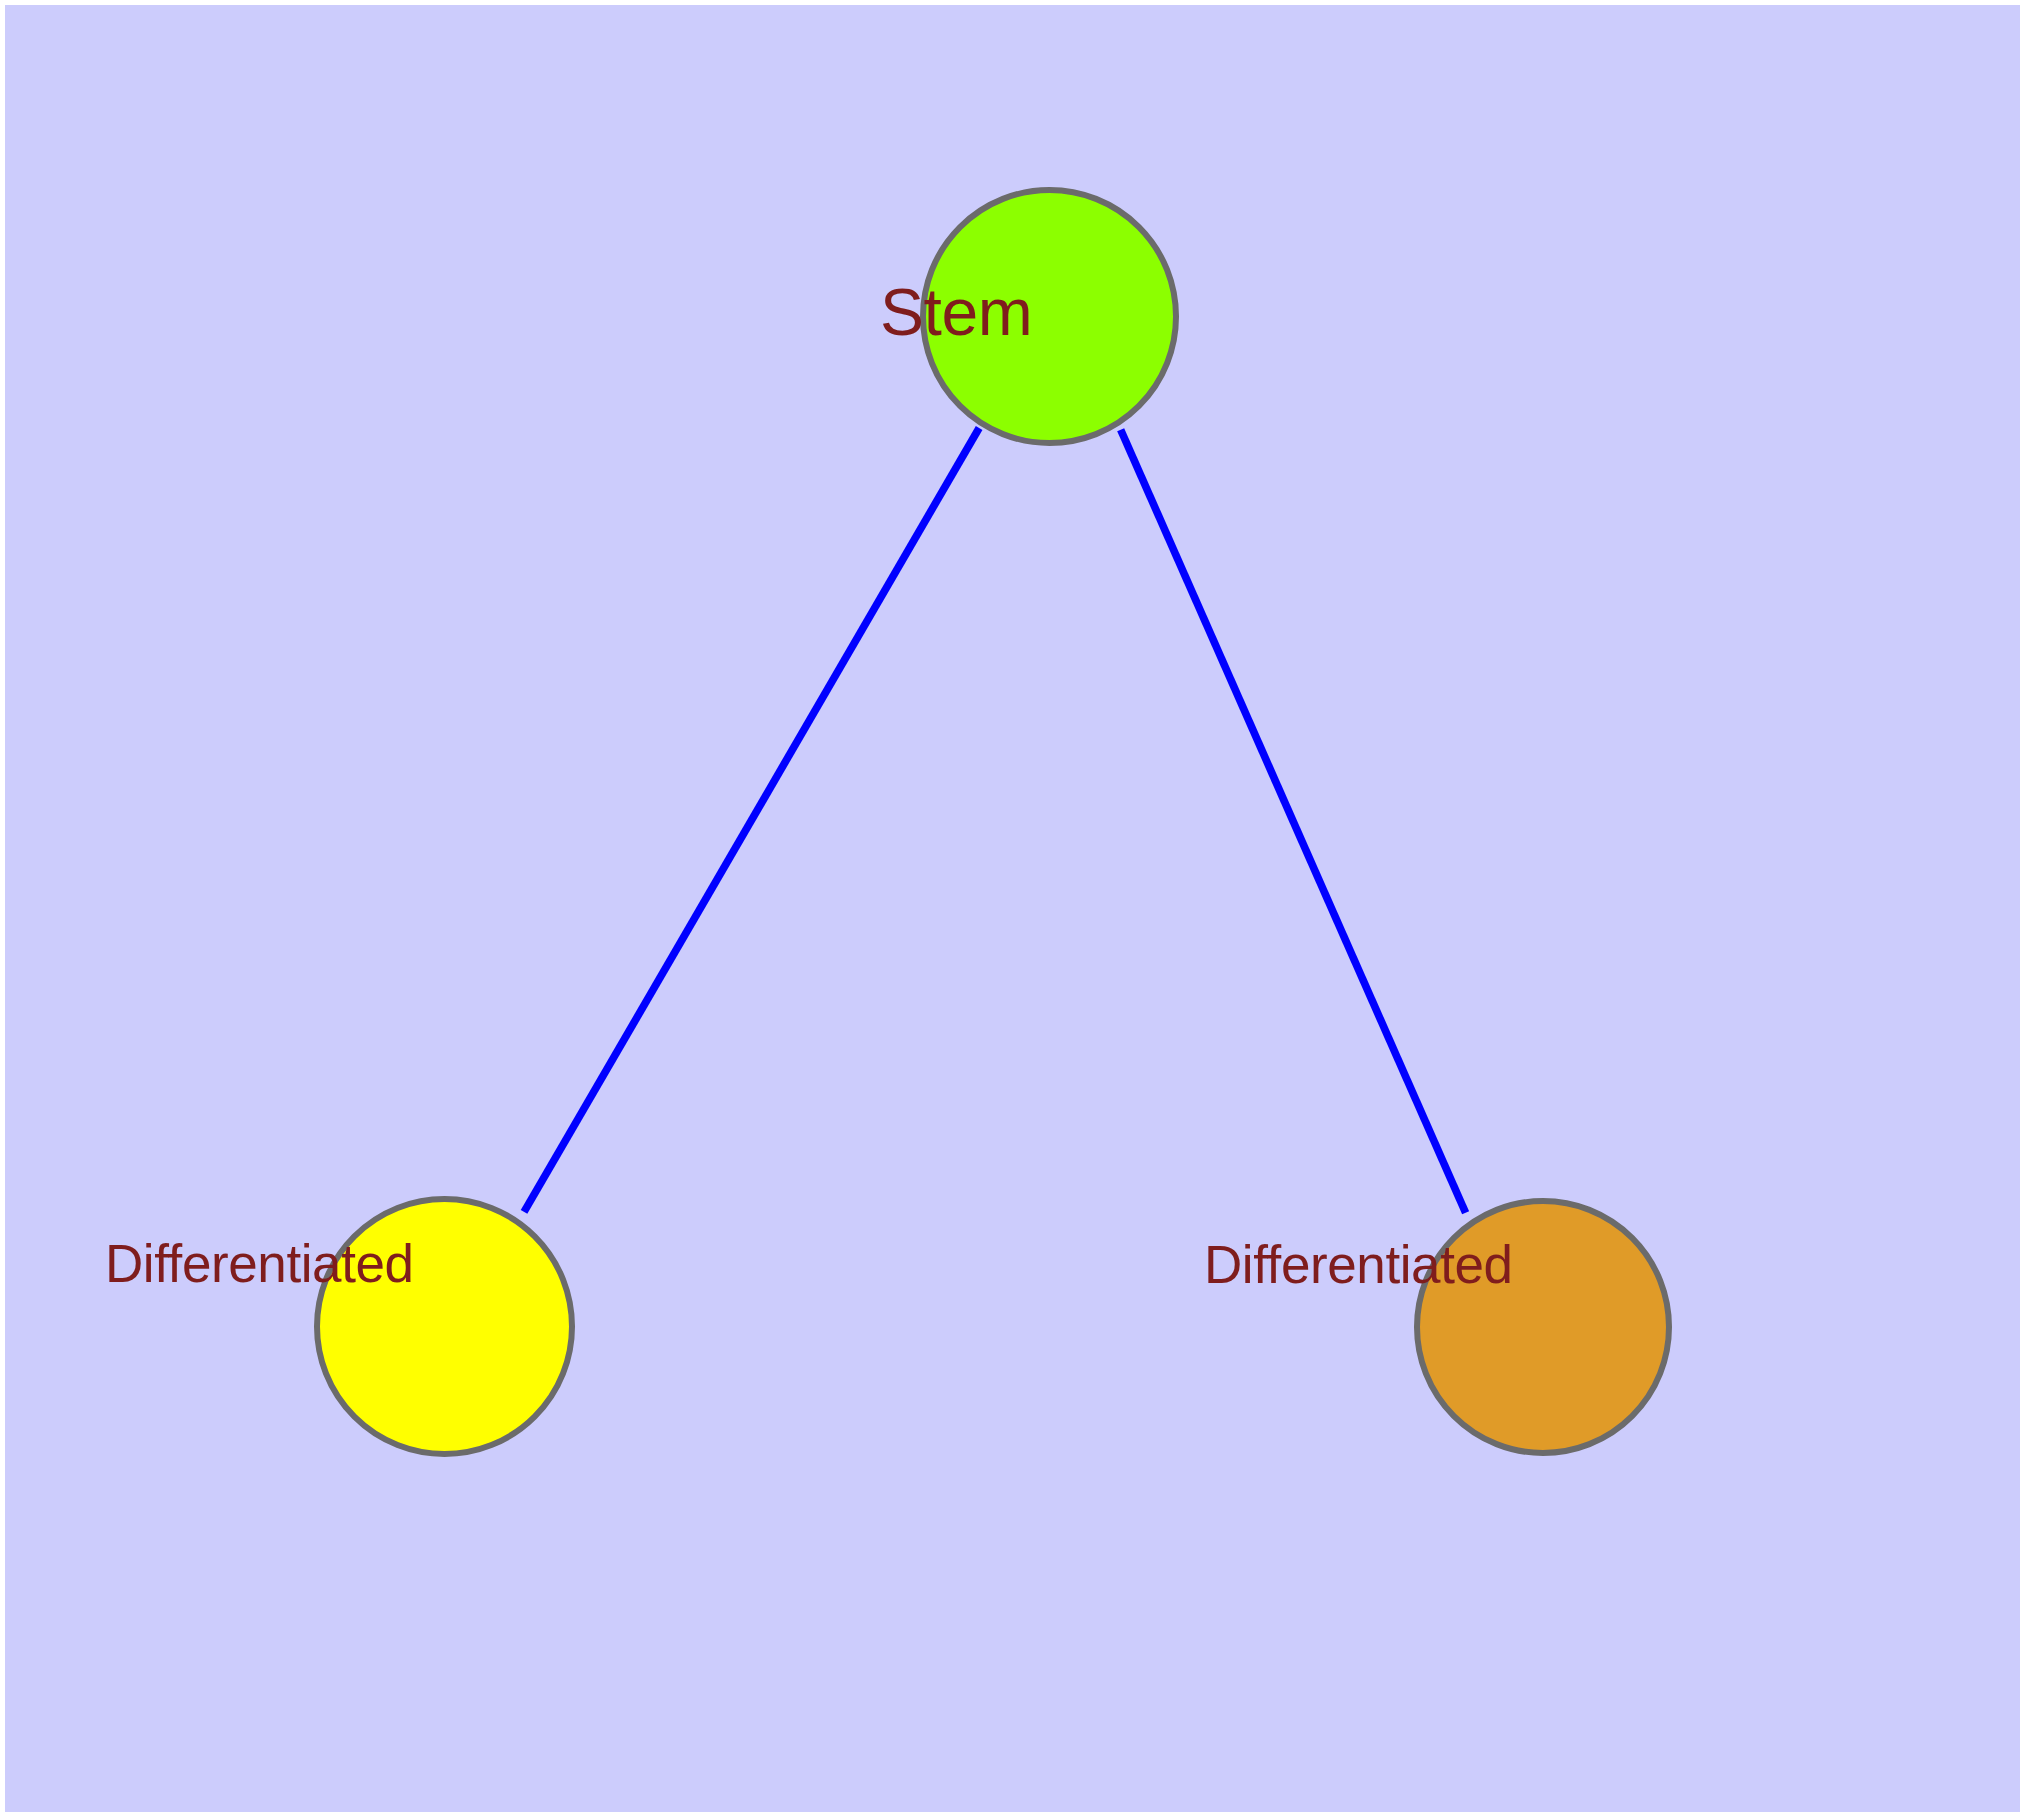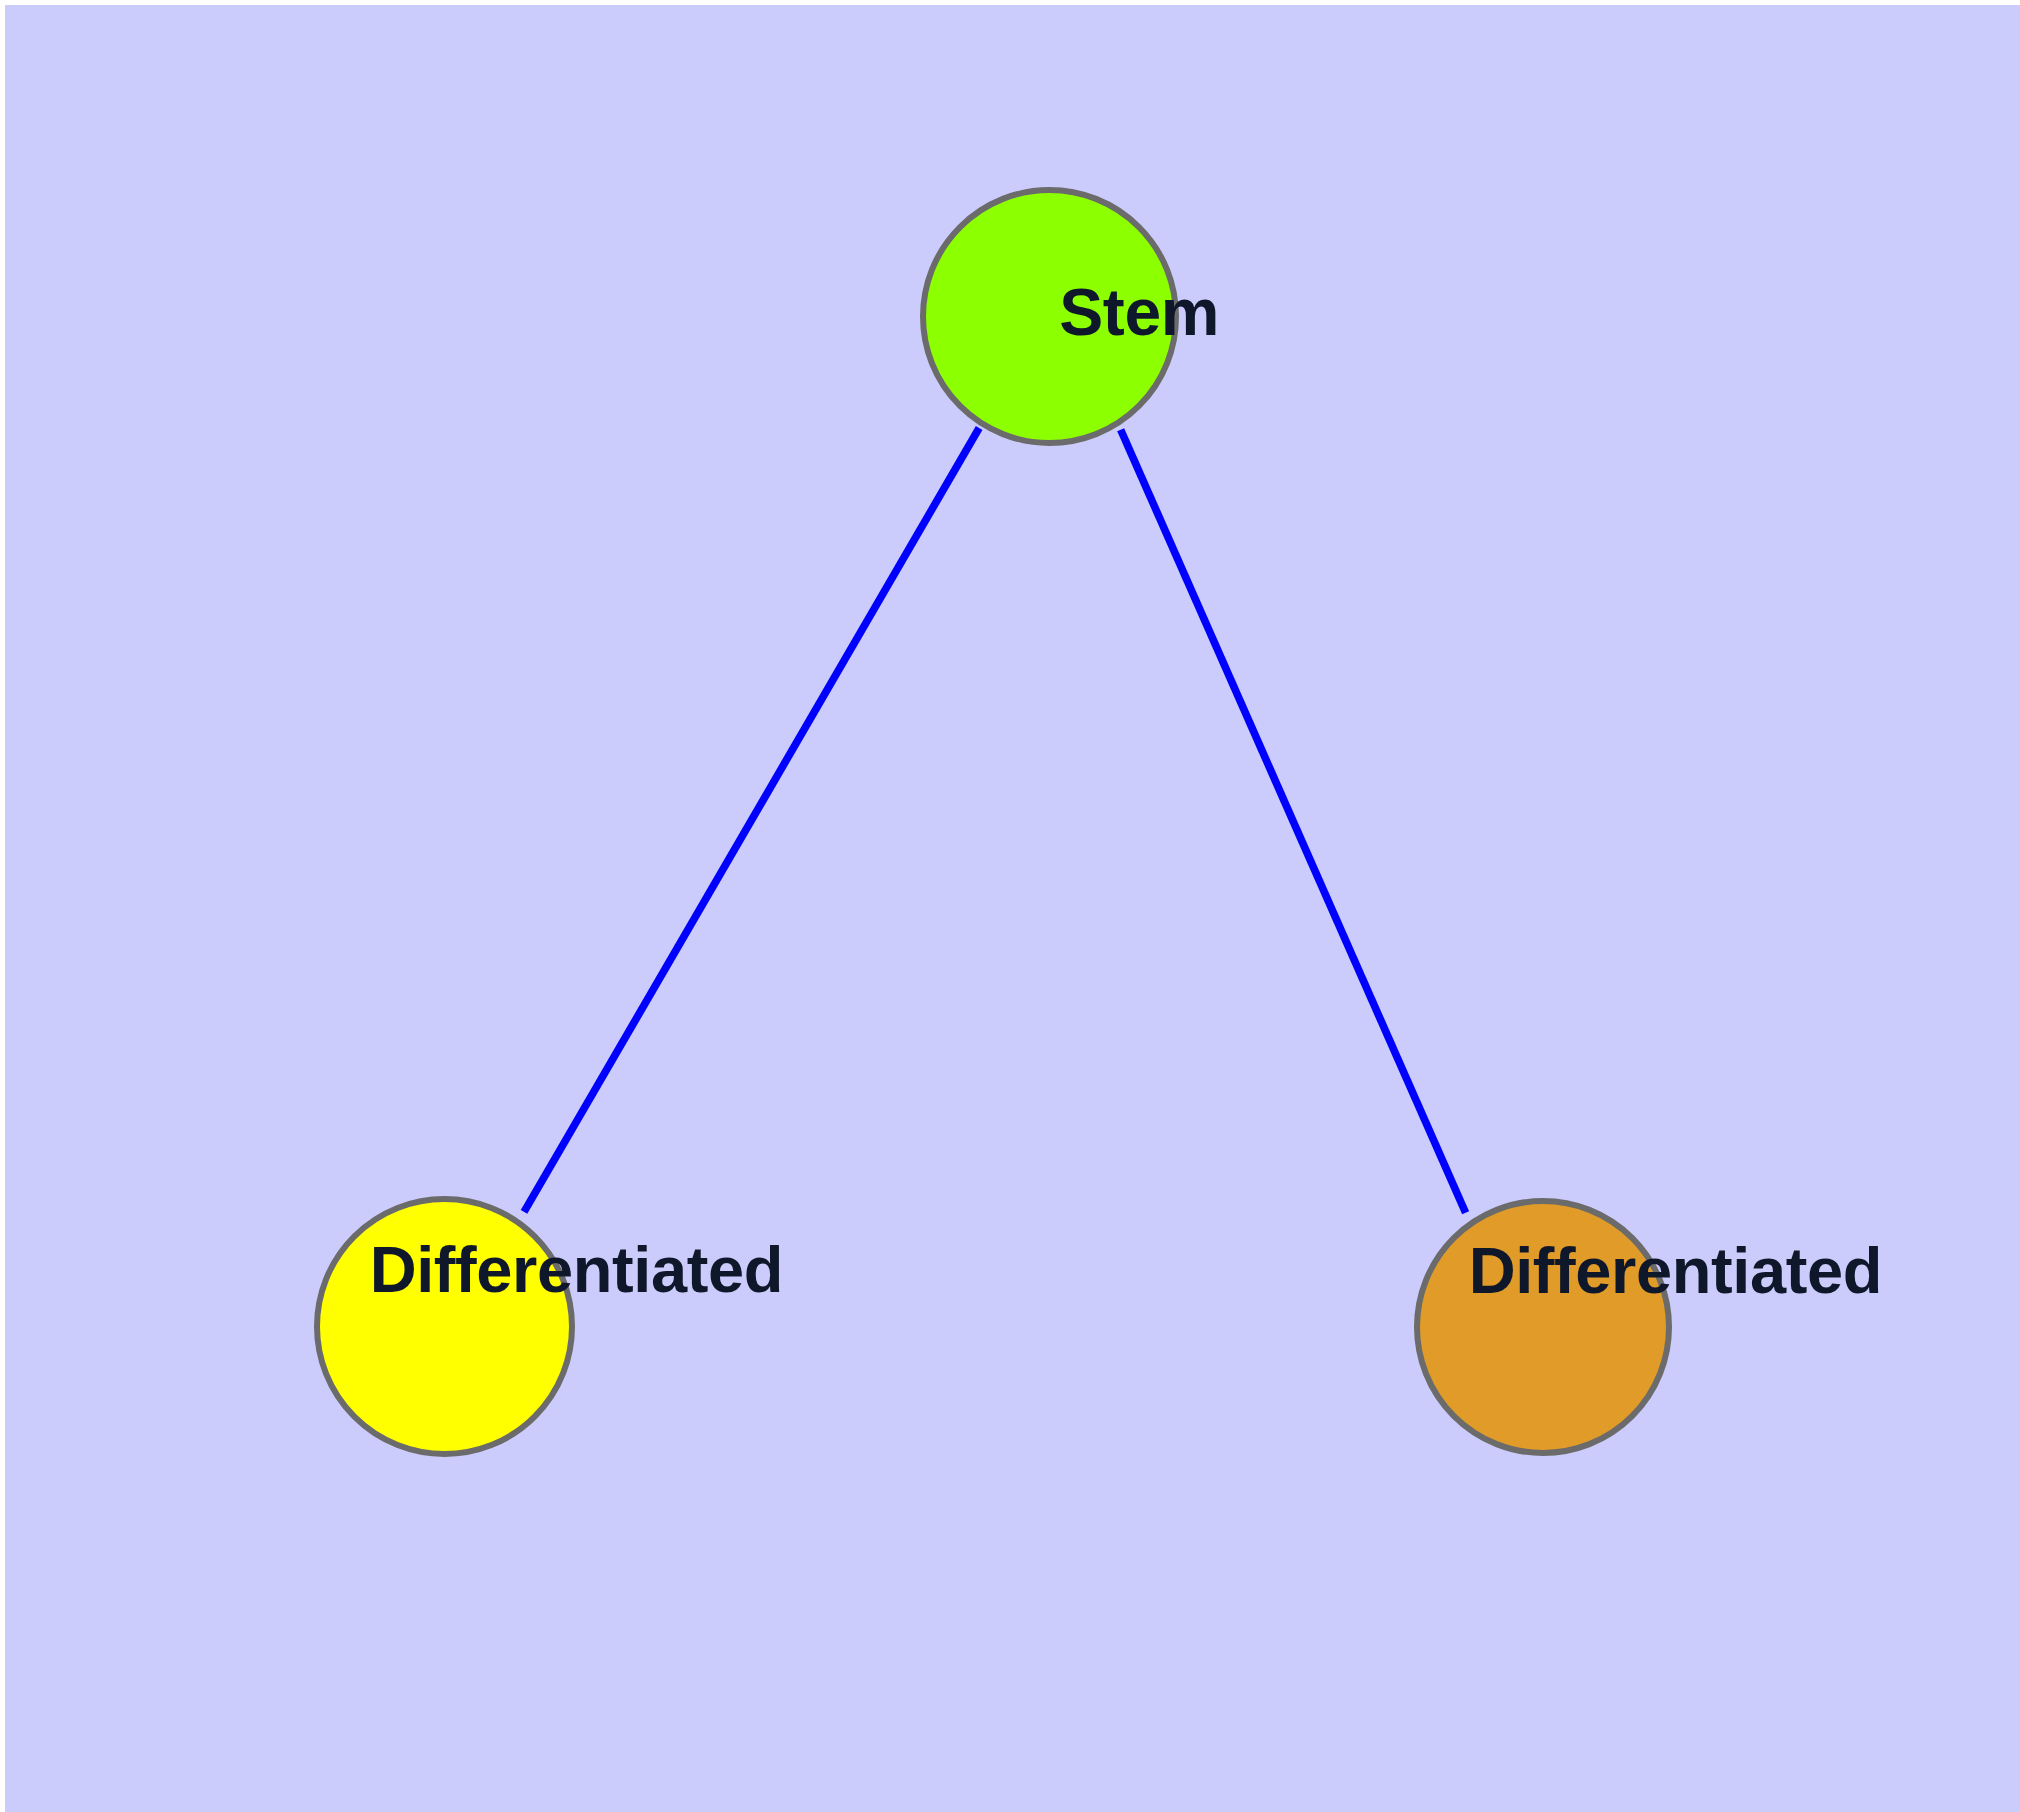--- a/index.html
+++ b/index.html
@@ -41,33 +41,33 @@
     pointer-events: auto;
   }
   .node {
     position: absolute;
     border-radius: 50%;
     box-sizing: border-box;
     border: 6px solid #6b6b6b;
   }
   .node-label {
     position: absolute;
-    text-align: right;
-    color: #0f172a;
-    font-weight: bold;
+    text-align: left;
+    color: #7f1d1d;
+    font-weight: normal;
     line-height: 1.02;
     white-space: pre-line;
     letter-spacing: -0.4px;
     pointer-events: none;
   }
   .label-stem {
     font-size: 66px;
   }
   .label-wide {
-    font-size: 65px;
+    font-size: 53px;
   }
 </style>
 </head>
 <body>
 
 <div id="canvas">
 
   <div id="plot-area" style="background: rgb(204, 204, 252);"></div>
 
   <svg id="graph-svg" viewBox="0 0 2384 2138" xmlns="http://www.w3.org/2000/svg">

